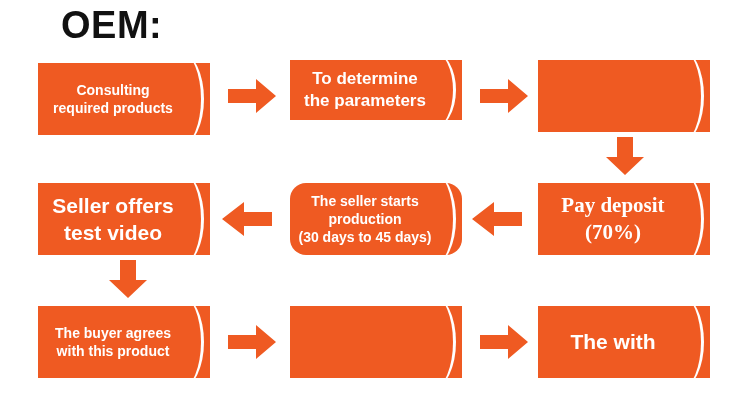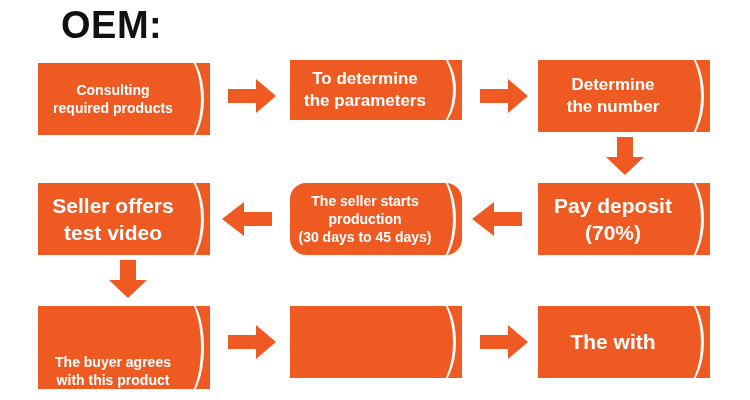--- a/index.html
+++ b/index.html
@@ -106,31 +106,29 @@
   </div>
 
   <div class="arrow" style="left:480px; top:76px; width:48px; height:40px;">
     <svg width="48" height="40" viewBox="0 0 48 40" aria-hidden="true">
       <path d="M0,13 L28,13 L28,3 L48,20 L28,37 L28,27 L0,27 Z" fill="#ef5a22"></path>
     </svg>
   </div>
 
   <div class="node" style="left:538px; top:60px; width:172px; height:72px;">
     <span class="arc"></span>
-    <span class="label t-md">Determine
-the number</span>
   </div>
 
   <div class="arrow" style="left:604px; top:137px; width:42px; height:38px;">
     <svg width="42" height="38" viewBox="0 0 42 38" aria-hidden="true">
       <path d="M13,0 L29,0 L29,20 L40,20 L21,38 L2,20 L13,20 Z" fill="#ef5a22"></path>
     </svg>
   </div>
 
-  <div class="node" style="left:538px; top:183px; width:172px; height:72px;">
+  <div class="node" style="left:538px; top:183px; width:172px; height:72px;font-family:Liberation Serif, serif;">
     <span class="arc"></span>
     <span class="label t-lg">Pay deposit
 (70%)</span>
   </div>
 
   <div class="arrow" style="left:472px; top:199px; width:50px; height:40px;">
     <svg width="50" height="40" viewBox="0 0 50 40" aria-hidden="true">
       <path d="M50,13 L22,13 L22,3 L0,20 L22,37 L22,27 L50,27 Z" fill="#ef5a22"></path>
     </svg>
   </div>
@@ -153,21 +151,21 @@
     <span class="label t-lg">Seller offers
 test video</span>
   </div>
 
   <div class="arrow" style="left:107px; top:260px; width:42px; height:38px;">
     <svg width="42" height="38" viewBox="0 0 42 38" aria-hidden="true">
       <path d="M13,0 L29,0 L29,20 L40,20 L21,38 L2,20 L13,20 Z" fill="#ef5a22"></path>
     </svg>
   </div>
 
-  <div class="node" style="left:38px;  top:306px; width:172px; height:83px;align-items:flex-end;">
+  <div class="node" style="left:38px;  top:306px; width:172px; height:72px;">
     <span class="arc"></span>
     <span class="label t-sm">The buyer agrees
 with this product</span>
   </div>
 
   <div class="arrow" style="left:228px; top:322px; width:48px; height:40px;">
     <svg width="48" height="40" viewBox="0 0 48 40" aria-hidden="true">
       <path d="M0,13 L28,13 L28,3 L48,20 L28,37 L28,27 L0,27 Z" fill="#ef5a22"></path>
     </svg>
   </div>

